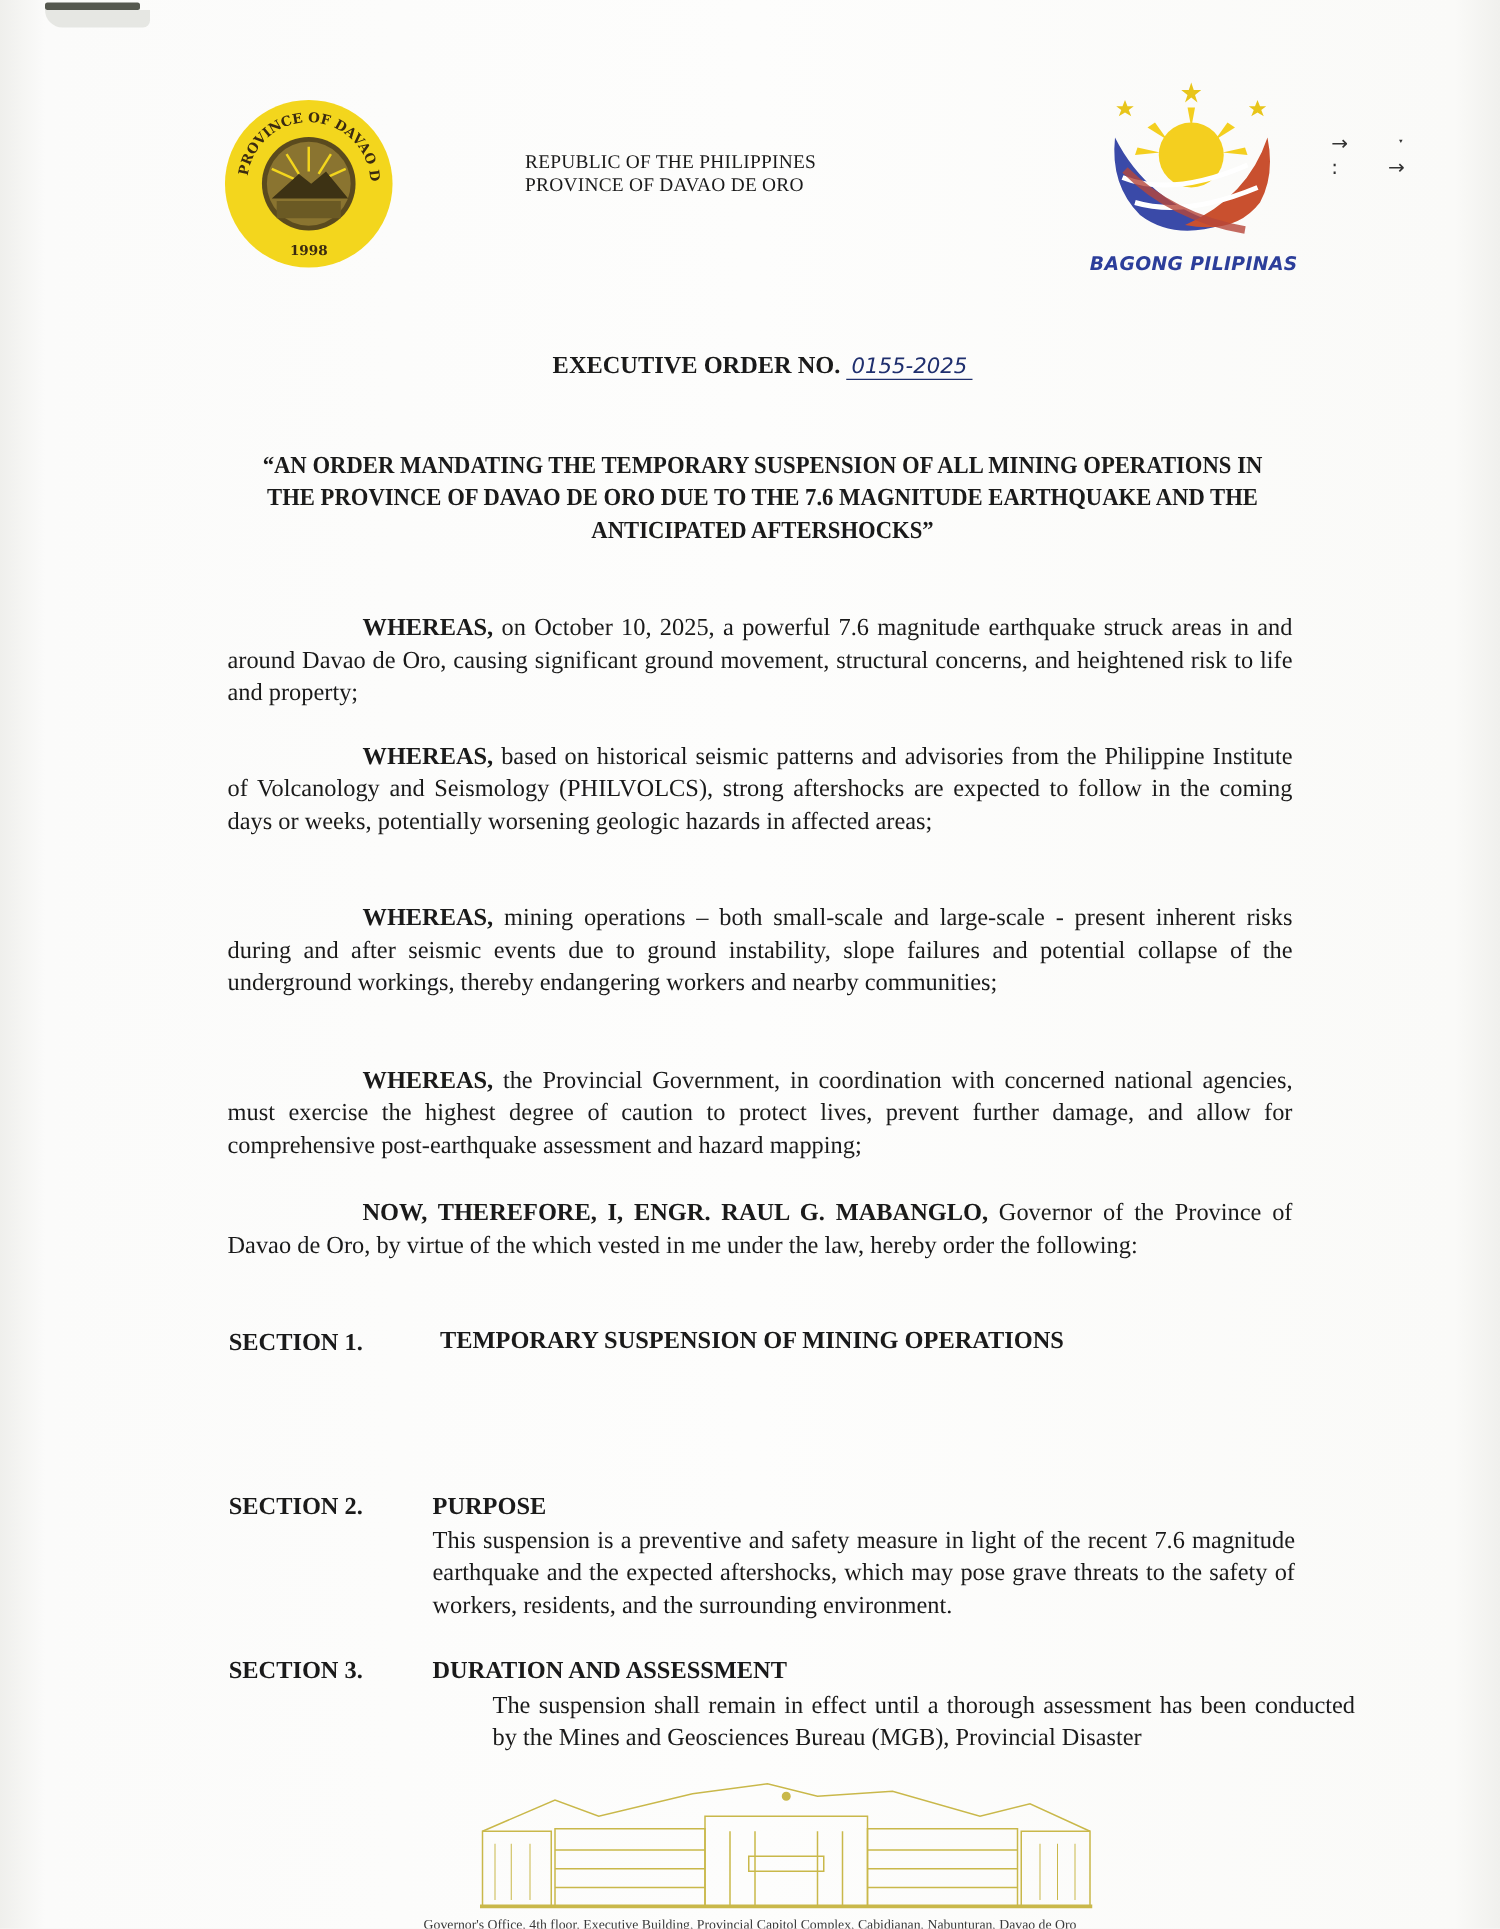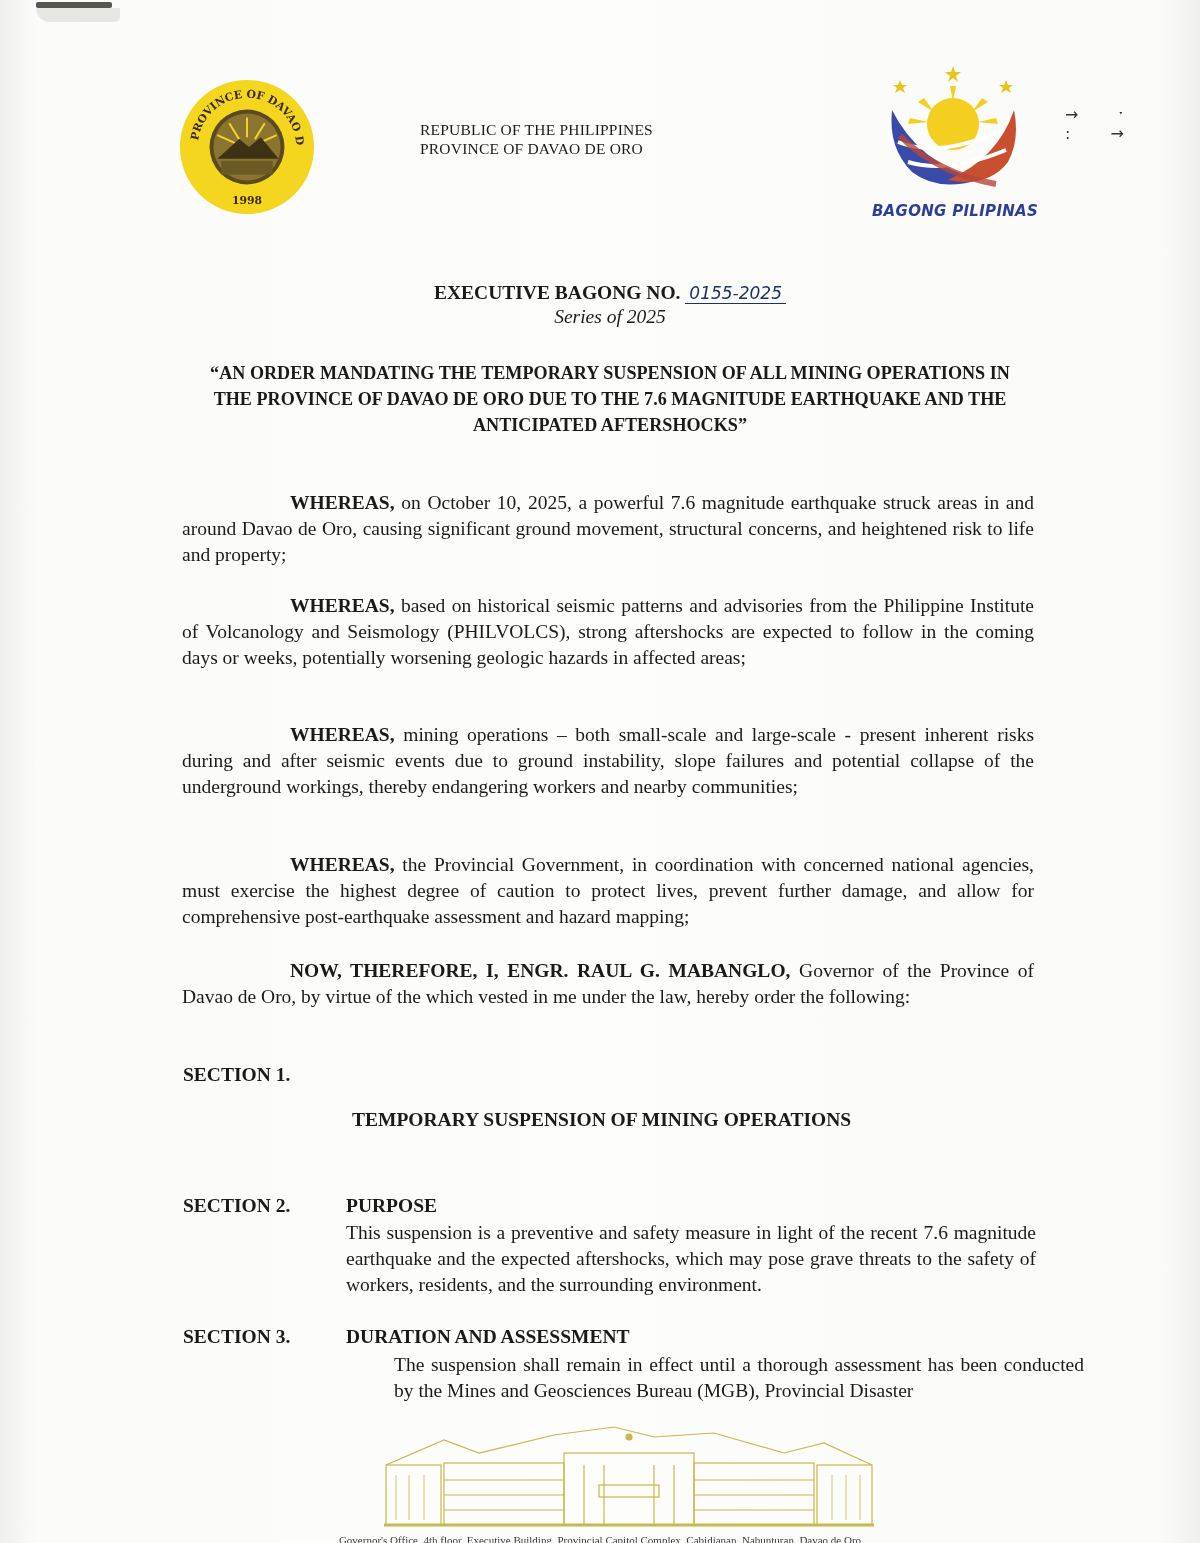--- a/index.html
+++ b/index.html
@@ -129,45 +129,44 @@
     <path d="M 14 48 Q 40 100 100 118 Q 60 130 34 110 Q 10 86 14 48 Z" fill="#3a4aa8"></path>
     <path d="M 136 48 Q 120 96 70 118 Q 110 126 130 100 Q 142 78 136 48 Z" fill="#c9502f"></path>
     <path d="M 20 80 Q 60 96 120 70" stroke="#ffffff" stroke-width="4" fill="none"></path>
     <path d="M 30 100 Q 70 112 128 88" stroke="#ffffff" stroke-width="4" fill="none"></path>
     <path d="M 22 74 Q 60 112 118 122" stroke="#b7463a" stroke-width="6" fill="none" opacity="0.8"></path>
   </svg>
   <div class="bp-text">BAGONG PILIPINAS</div>
   <div class="marks">→ˑ :→</div>
 
   <div class="eo-title">
-    <span>EXECUTIVE BAGONG NO.</span>
+    <span>EXECUTIVE ORDER NO.</span>
     <span class="eo-number">0155-2025</span>
   </div>
-  <div class="eo-series">Series of 2025</div>
 
   <div class="order-title">“AN ORDER MANDATING THE TEMPORARY SUSPENSION OF ALL MINING OPERATIONS IN THE PROVINCE OF DAVAO DE ORO DUE TO THE 7.6 MAGNITUDE EARTHQUAKE AND THE ANTICIPATED AFTERSHOCKS”</div>
 
   <div class="para" style="top:490px;">
     <b>WHEREAS,</b><span> on October 10, 2025, a powerful 7.6 magnitude earthquake struck areas in and around Davao de Oro, causing significant ground movement, structural concerns, and heightened risk to life and property;</span>
   </div>
   <div class="para" style="top:593px;">
     <b>WHEREAS,</b><span> based on historical seismic patterns and advisories from the Philippine Institute of Volcanology and Seismology (PHILVOLCS), strong aftershocks are expected to follow in the coming days or weeks, potentially worsening geologic hazards in affected areas;</span>
   </div>
   <div class="para" style="top:722px;">
     <b>WHEREAS,</b><span> mining operations – both small-scale and large-scale - present inherent risks during and after seismic events due to ground instability, slope failures and potential collapse of the underground workings, thereby endangering workers and nearby communities;</span>
   </div>
   <div class="para" style="top:852px;">
     <b>WHEREAS,</b><span> the Provincial Government, in coordination with concerned national agencies, must exercise the highest degree of caution to protect lives, prevent further damage, and allow for comprehensive post-earthquake assessment and hazard mapping;</span>
   </div>
   <div class="para" style="top:958px;">
     <b>NOW, THEREFORE, I, ENGR. RAUL G. MABANGLO,</b><span> Governor of the Province of Davao de Oro, by virtue of the which vested in me under the law, hereby order the following:</span>
   </div>
 
   <div class="section-label" style="top:1064px;">SECTION 1.</div>
-  <div class="section-heading" style="left:352px; top:1062px;margin-top:47px;">TEMPORARY SUSPENSION OF MINING OPERATIONS</div>
+  <div class="section-heading" style="left:352px; top:1062px;">TEMPORARY SUSPENSION OF MINING OPERATIONS</div>
 
   <div class="section-label" style="top:1195px;">SECTION 2.</div>
   <div class="section-heading" style="left:346px; top:1195px;">PURPOSE</div>
   <div class="section-body" style="top:1220px;">
     <span>This suspension is a preventive and safety measure in light of the recent 7.6 magnitude earthquake and the expected aftershocks, which may pose grave threats to the safety of workers, residents, and the surrounding environment.</span>
   </div>
 
   <div class="section-label" style="top:1326px;">SECTION 3.</div>
   <div class="section-heading" style="left:346px; top:1326px;">DURATION AND ASSESSMENT</div>
   <div class="section-body" style="top:1352px;margin-left:48px;">

